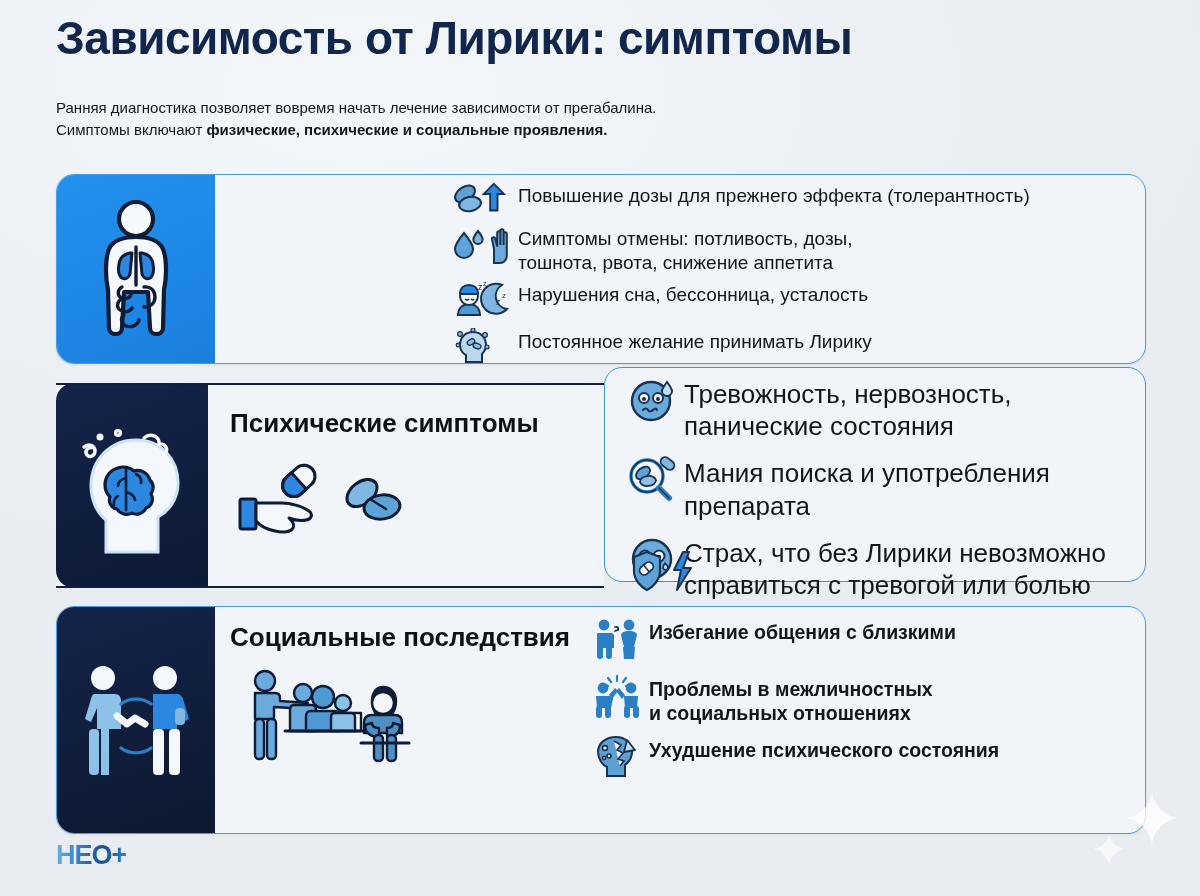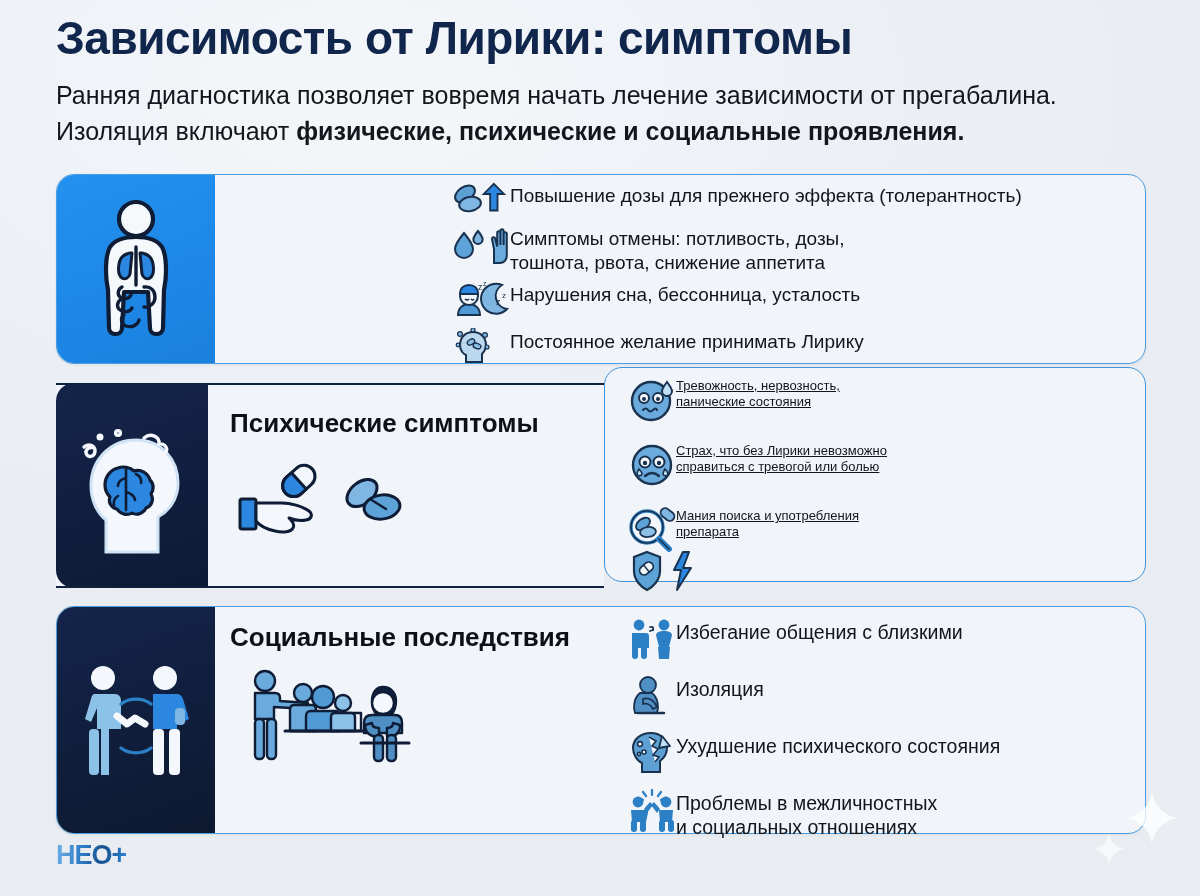--- a/index.html
+++ b/index.html
@@ -17,22 +17,22 @@
   }
 
   
   .header { position: absolute; left: 56px; top: 14px; width: 1100px; }
   .title {
     font-size: 46px; font-weight: bold; letter-spacing: -0.5px;
     color: #10264d; line-height: 1.05;
     text-shadow: 0 1px 0 rgba(255,255,255,.7);
   }
   .subtitle {
-    margin-top: 16px;
-    font-size: 25px; line-height: 1.42; color: #13171c;
+    margin-top: 35px;
+    font-size: 15px; line-height: 1.42; color: #13171c;
     max-width: 1090px;
   }
   .subtitle b { font-weight: bold; }
 
   
   .card {
     position: absolute;
     border-radius: 18px;
     background: #f1f4f8;
   }
@@ -90,35 +90,35 @@
     position: absolute;
     font-size: 26px; font-weight: bold; color: #0c1118;
     line-height: 1.18;
   }
   #heading-physical { left: 230px; top: 222px; width: 210px; }
   #heading-mental   { left: 230px; top: 408px; }
   #heading-social   { left: 230px; top: 622px; text-align: center; }
 
   
   .bullets { position: absolute; }
-  .bullet { display: flex; align-items: flex-start; gap: 0; }
+  .bullet { display: flex; align-items: flex-start; gap: 8px; }
   .bullet .ico { flex: 0 0 auto; display: block; }
   .bullet .txt {
     font-size: 19px; line-height: 1.24; color: #11161c;
     padding-top: 2px; white-space: pre-line;
   }
 
   #bullets-physical { left: 452px; top: 182px; width: 694px; }
   #bullets-physical .bullet { margin-bottom: 7px; }
 
   #bullets-mental { left: 628px; top: 376px; width: 512px; }
   #bullets-mental .bullet { margin-bottom: 13px; }
-  #bullets-mental .txt { font-size: 13px; text-decoration: underline; }
-
-  #bullets-social { left: 628px; top: 618px; width: 512px; }
+  #bullets-mental .txt { font-size: 26px; }
+
+  #bullets-social { left: 593px; top: 618px; width: 512px; font-weight: bold; }
   #bullets-social .bullet { margin-bottom: 11px; }
   #bullets-social .txt { font-size: 19.5px; }
 
   
   .illus { position: absolute; }
   #illus-pills-hand { left: 238px; top: 455px; }
   #illus-group      { left: 243px; top: 665px; }
   #illus-shield     { left: 631px; top: 550px; }
 
   
@@ -136,21 +136,21 @@
 </style>
 </head>
 <body>
 
 <div class="page">
 
   <div class="header">
     <div class="title">Зависимость от Лирики: симптомы</div>
     <div class="subtitle">
       <span>Ранняя диагностика позволяет вовремя начать лечение зависимости от прегабалина.</span><br>
-      <span>Изоляция включают </span><b>физические, психические и социальные проявления.</b>
+      <span>Симптомы включают </span><b>физические, психические и социальные проявления.</b>
     </div>
   </div>
 
   <div class="card" id="card-physical">
     <div class="side">
       <svg width="104" height="148" viewBox="0 0 104 148">
         <g fill="#f6f9fc" stroke="#0e1c36" stroke-width="4.2" stroke-linejoin="round" stroke-linecap="round">
           <circle cx="52" cy="24" r="17"></circle>
           <path d="M52 42c-13 0-22 4-26 10-3 5-4 14-4 24 0 8 1 14 2 19l1 38c0 4 3 6 7 6 3 0 6-2 6-6l2-36h24l2 36c0 4 3 6 6 6 4 0 7-2 7-6l1-38c1-5 2-11 2-19 0-10-1-19-4-24-4-6-13-10-26-10z"></path>
         </g>
@@ -287,58 +287,58 @@
           <circle cx="16" cy="22" r="5" fill="#f4f8fc" stroke="#19324f" stroke-width="2"></circle>
           <circle cx="30" cy="22" r="5" fill="#f4f8fc" stroke="#19324f" stroke-width="2"></circle>
           <circle cx="16" cy="23" r="2" fill="#19324f"></circle>
             <circle cx="30" cy="23" r="2" fill="#19324f"></circle>
           <path d="M15 34q3-3 5 0t5 0 4 0" fill="none" stroke="#19324f" stroke-width="2.2" stroke-linecap="round"></path>
           <path d="M39 6c3 4 5 7 5 9a5 5 0 0 1-10 0c0-2 2-5 5-9z" fill="#bfe0f5" stroke="#19324f" stroke-width="2"></path>
         </svg>
       </span>
       <span class="txt">Тревожность, нервозность,
 панические состояния</span>
+    </div>
+
+    <div class="bullet">
+      <span class="ico">
+        <svg width="48" height="48" viewBox="0 0 48 48">
+          <circle cx="19" cy="21" r="16" fill="#f4f8fc" stroke="#2b7fc4" stroke-width="3.4"></circle>
+          <circle cx="19" cy="21" r="16" fill="none" stroke="#19324f" stroke-width="1.6"></circle>
+          <g stroke="#19324f" stroke-width="1.8">
+            <ellipse cx="15" cy="18" rx="8" ry="5" fill="#5ea3d8" transform="rotate(-38 15 18)"></ellipse>
+            <ellipse cx="20" cy="26" rx="8" ry="5" fill="#8ec0e6" transform="rotate(-6 20 26)"></ellipse>
+          </g>
+          <path d="M31 33l10 10" stroke="#2b7fc4" stroke-width="6" stroke-linecap="round"></path>
+          <path d="M31 33l10 10" stroke="#19324f" stroke-width="1.6" stroke-linecap="round" fill="none"></path>
+          <g transform="rotate(38 38 8)">
+            <rect x="32" y="3" width="15" height="9" rx="4.5" fill="#7fb6e2" stroke="#19324f" stroke-width="1.8"></rect>
+          </g>
+        </svg>
+      </span>
+      <span class="txt">Мания поиска и употребления
+препарата</span>
     </div>
 
     <div class="bullet">
       <span class="ico">
         <svg width="48" height="48" viewBox="0 0 48 48">
           <circle cx="24" cy="24" r="19" fill="#6aaadd" stroke="#19324f" stroke-width="2.4"></circle>
           <circle cx="17" cy="21" r="5.5" fill="#f4f8fc" stroke="#19324f" stroke-width="2"></circle>
           <circle cx="31" cy="21" r="5.5" fill="#f4f8fc" stroke="#19324f" stroke-width="2"></circle>
           <circle cx="17" cy="22" r="2.2" fill="#19324f"></circle>
             <circle cx="31" cy="22" r="2.2" fill="#19324f"></circle>
           <path d="M17 35q7-6 14 0" fill="none" stroke="#19324f" stroke-width="2.4" stroke-linecap="round"></path>
           <path d="M11 28q-2 3-2 5a2.6 2.6 0 0 0 5 0c0-2-1-3-3-5z" fill="#bfe0f5" stroke="#19324f" stroke-width="1.6"></path>
           <path d="M37 28q-2 3-2 5a2.6 2.6 0 0 0 5 0c0-2-1-3-3-5z" fill="#bfe0f5" stroke="#19324f" stroke-width="1.6"></path>
         </svg>
       </span>
       <span class="txt">Страх, что без Лирики невозможно
 справиться с тревогой или болью</span>
     </div>
-
-    <div class="bullet">
-      <span class="ico">
-        <svg width="48" height="48" viewBox="0 0 48 48">
-          <circle cx="19" cy="21" r="16" fill="#f4f8fc" stroke="#2b7fc4" stroke-width="3.4"></circle>
-          <circle cx="19" cy="21" r="16" fill="none" stroke="#19324f" stroke-width="1.6"></circle>
-          <g stroke="#19324f" stroke-width="1.8">
-            <ellipse cx="15" cy="18" rx="8" ry="5" fill="#5ea3d8" transform="rotate(-38 15 18)"></ellipse>
-            <ellipse cx="20" cy="26" rx="8" ry="5" fill="#8ec0e6" transform="rotate(-6 20 26)"></ellipse>
-          </g>
-          <path d="M31 33l10 10" stroke="#2b7fc4" stroke-width="6" stroke-linecap="round"></path>
-          <path d="M31 33l10 10" stroke="#19324f" stroke-width="1.6" stroke-linecap="round" fill="none"></path>
-          <g transform="rotate(38 38 8)">
-            <rect x="32" y="3" width="15" height="9" rx="4.5" fill="#7fb6e2" stroke="#19324f" stroke-width="1.8"></rect>
-          </g>
-        </svg>
-      </span>
-      <span class="txt">Мания поиска и употребления
-препарата</span>
-    </div>
   </div>
 
   <div class="illus" id="illus-shield">
     <svg width="74" height="42" viewBox="0 0 74 42">
       <g>
         <path d="M16 2l13 5v14c0 9-7 16-13 19-6-3-13-10-13-19V7z" fill="#5ea3d8" stroke="#19324f" stroke-width="2.2"></path>
         <g transform="rotate(-40 16 20)">
           <rect x="9" y="14" width="15" height="9" rx="4.5" fill="#f4f8fc" stroke="#19324f" stroke-width="1.8"></rect>
           <path d="M16.5 14v9" stroke="#19324f" stroke-width="1.5"></path>
         </g>
@@ -427,75 +427,62 @@
           </g>
           <g fill="none" stroke="#19324f" stroke-width="1.8" stroke-linecap="round">
             <path d="M22 9q4-1 3 3"></path>
               <path d="M25 12l-3 1"></path>
           </g>
         </svg>
       </span>
       <span class="txt">Избегание общения с близкими</span>
     </div>
 
-    <div class="bullet">
-      <span class="ico">
-        <svg width="48" height="42" viewBox="0 0 48 42">
-          <g fill="#4f8fc4" stroke="#19324f" stroke-width="1.8" stroke-linejoin="round">
-            <circle cx="20" cy="10" r="8"></circle>
-            <path d="M12 18c-4 3-6 9-6 15l1 5h22l1-5c0-6-2-12-6-15z"></path>
-            <path d="M15 24c6-2 12 2 14 8l-4 2c-2-4-6-6-10-5z"></path>
-            <path d="M10 38h26" stroke-width="2.4" stroke-linecap="round" fill="none"></path>
-          </g>
-        </svg>
-      </span>
-      <span class="txt">Изоляция</span>
+
+    <div class="bullet">
+      <span class="ico">
+        <svg width="48" height="44" viewBox="0 0 48 44">
+          <g fill="#2b7fc4">
+            <circle cx="10" cy="13" r="5.4"></circle>
+            <path d="M3 21h14c2 0 3 1 3 3l-2 9H4z"></path>
+            <rect x="3" y="31" width="6" height="12" rx="2.4"></rect>
+            <rect x="12" y="31" width="6" height="12" rx="2.4"></rect>
+            <path d="M16 20l6-7 3 3-6 8z"></path>
+          </g>
+          <g fill="#2b7fc4">
+            <circle cx="38" cy="13" r="5.4"></circle>
+            <path d="M31 21h14l-1 12H32z"></path>
+            <rect x="31" y="31" width="6" height="12" rx="2.4"></rect>
+            <rect x="40" y="31" width="6" height="12" rx="2.4"></rect>
+            <path d="M32 20l-6-7-3 3 6 8z"></path>
+          </g>
+          <g stroke="#2b7fc4" stroke-width="2.2" stroke-linecap="round" fill="none">
+            <path d="M24 6V1M18 7l-3-4M30 7l3-4M15 11l-4-2M33 11l4-2"></path>
+          </g>
+        </svg>
+      </span>
+      <span class="txt">Проблемы в межличностных
+и социальных отношениях</span>
     </div>
 
     <div class="bullet">
       <span class="ico">
         <svg width="48" height="42" viewBox="0 0 48 42">
           <path d="M14 40V31c-5-2-9-9-9-15C5 7 13 1 23 1c9 0 16 6 16 15 0 6-3 10-7 13v11z" fill="#5e9fd4" stroke="#19324f" stroke-width="2"></path>
           <g fill="#f4f8fc" stroke="#19324f" stroke-width="1.6">
             <path d="M21 5l7 4-4 5 6 3-5 6 6 2-4 5"></path>
             <circle cx="12" cy="12" r="2.4"></circle>
               <circle cx="16" cy="20" r="2"></circle>
             <circle cx="11" cy="22" r="1.6"></circle>
           </g>
           <path d="M34 4l8 10-11 2z" fill="#bfe0f5" stroke="#19324f" stroke-width="1.8" stroke-linejoin="round"></path>
         </svg>
       </span>
       <span class="txt">Ухудшение психического состояния</span>
     </div>
-
-    <div class="bullet">
-      <span class="ico">
-        <svg width="48" height="44" viewBox="0 0 48 44">
-          <g fill="#2b7fc4">
-            <circle cx="10" cy="13" r="5.4"></circle>
-            <path d="M3 21h14c2 0 3 1 3 3l-2 9H4z"></path>
-            <rect x="3" y="31" width="6" height="12" rx="2.4"></rect>
-            <rect x="12" y="31" width="6" height="12" rx="2.4"></rect>
-            <path d="M16 20l6-7 3 3-6 8z"></path>
-          </g>
-          <g fill="#2b7fc4">
-            <circle cx="38" cy="13" r="5.4"></circle>
-            <path d="M31 21h14l-1 12H32z"></path>
-            <rect x="31" y="31" width="6" height="12" rx="2.4"></rect>
-            <rect x="40" y="31" width="6" height="12" rx="2.4"></rect>
-            <path d="M32 20l-6-7-3 3 6 8z"></path>
-          </g>
-          <g stroke="#2b7fc4" stroke-width="2.2" stroke-linecap="round" fill="none">
-            <path d="M24 6V1M18 7l-3-4M30 7l3-4M15 11l-4-2M33 11l4-2"></path>
-          </g>
-        </svg>
-      </span>
-      <span class="txt">Проблемы в межличностных
-и социальных отношениях</span>
-    </div>
   </div>
 
   <svg class="sparkle" style="left:1124px; top:790px;" width="56" height="56" viewBox="0 0 56 56">
     <path d="M28 2c2 14 12 24 26 26-14 2-24 12-26 26-2-14-12-24-26-26C16 26 26 16 28 2z" fill="#ffffff" opacity=".9"></path>
   </svg>
   <svg class="sparkle" style="left:1092px; top:832px;" width="34" height="34" viewBox="0 0 56 56">
     <path d="M28 2c2 14 12 24 26 26-14 2-24 12-26 26-2-14-12-24-26-26C16 26 26 16 28 2z" fill="#ffffff" opacity=".75"></path>
   </svg>
 
   <div id="logo">

